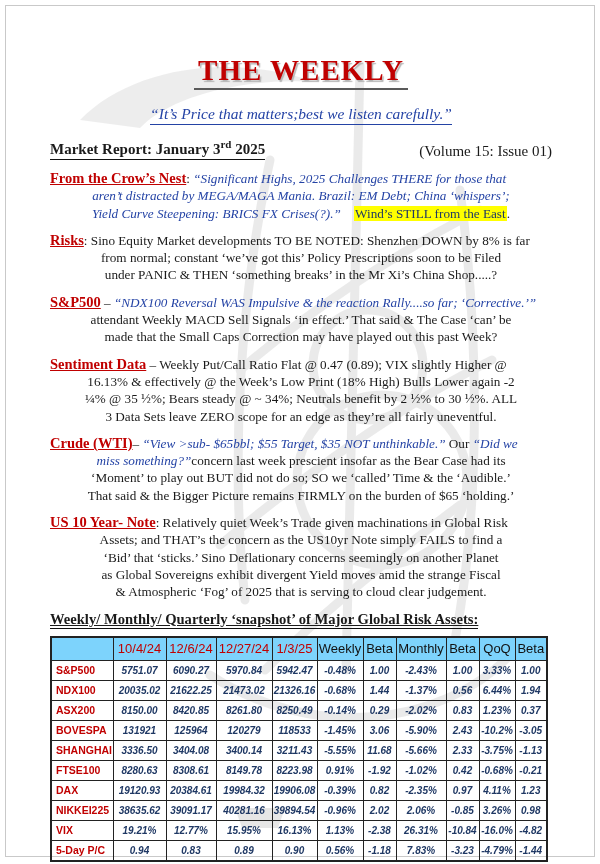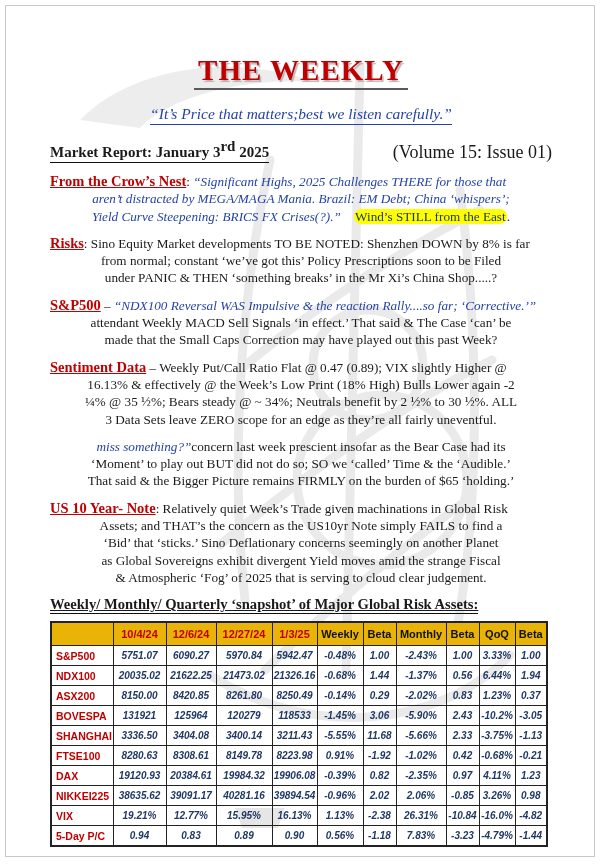--- a/index.html
+++ b/index.html
@@ -14,38 +14,38 @@
 
   .title-row{text-align:center;}
   .title{display:inline-block;font-size:29px;font-weight:bold;color:var(--red);
          letter-spacing:1px;border-bottom:2px solid #5a5a5a;padding:0 4px 1px 4px;
          text-shadow:1.5px 1.5px 1px #b5b5b5;}
   .tagline-row{text-align:center;margin-top:15px;}
   .tagline{display:inline-block;font-size:15.5px;font-weight:normal;font-style:italic;color:var(--blue);
            border-bottom:1.5px solid var(--blue);padding-bottom:1px;}
   .report-row{display:flex;justify-content:space-between;align-items:flex-end;margin-top:13px;}
   .report-title{font-size:15px;font-weight:bold;border-bottom:1.6px solid #111;padding-bottom:1px;}
-  .report-title sup{font-size:15px;}
-  .volume{font-size:18px;}
+  .report-title sup{font-size:11px;}
+  .volume{font-size:15px;}
 
   .sec{margin-top:10px;font-size:13.2px;line-height:17.3px;}
   .ln{text-align:center;white-space:nowrap;}
   .ln.first{text-align:left;}
   .sg-h{color:var(--red);font-weight:bold;text-decoration:underline;font-size:14.5px;}
   .sg-p{color:var(--ink);}
   .sg-b{color:var(--blue);font-weight:normal;font-style:italic;}
-  .sg-y{color:var(--navy);background:var(--hl);padding:0 1px;border-radius:7px;}
+  .sg-y{color:var(--navy);background:var(--hl);padding:0 1px;}
 
   .snap-row{margin-top:9px;text-decoration:underline;}
   .snap-head{font-size:14.6px;font-weight:bold;border-bottom:1.6px solid #111;padding-bottom:1px;}
 
   table.risk{border-collapse:collapse;table-layout:fixed;width:496px;margin-top:8px;
              font-family:"Liberation Sans", sans-serif;border:2px solid #222;}
   table.risk th,table.risk td{border:1px solid #222;overflow:hidden;white-space:nowrap;}
-  table.risk thead th{font-size:11px;font-weight:bold;color:#111;height:20px;text-align:center;background:#eab308;}
+  table.risk thead th{font-size:13px;font-weight:normal;color:#111;height:20px;text-align:center;background:#7dd3fc;}
   table.risk thead th.date{color:var(--red);}
   table.risk td{height:17px;}
   td.rowlabel{color:var(--red);font-weight:bold;font-size:10.5px;text-align:left;padding-left:4px;
               font-style:normal;}
   td.num{color:var(--navy);font-weight:bold;font-style:italic;font-size:10px;text-align:center;}
 </style>
 </head>
 <body>
 
 <div class="page">
@@ -97,20 +97,21 @@
           <div class="ln"><span class="sg-p">attendant Weekly MACD Sell Signals ‘in effect.’ That said &amp; The Case ‘can’ be</span></div>
           <div class="ln"><span class="sg-p">made that the Small Caps Correction may have played out this past Week?</span></div>
         </div>
         <div class="sec">
           <div class="ln first"><span class="sg-h">Sentiment Data</span><span class="sg-p"> – Weekly Put/Call Ratio Flat @ 0.47 (0.89); VIX slightly Higher @</span></div>
           <div class="ln"><span class="sg-p">16.13% &amp; effectively @ the Week’s Low Print (18% High) Bulls Lower again -2</span></div>
           <div class="ln"><span class="sg-p">¼% @ 35 ½%; Bears steady @ ~ 34%; Neutrals benefit by 2 ½% to 30 ½%. ALL</span></div>
           <div class="ln"><span class="sg-p">3 Data Sets leave ZERO scope for an edge as they’re all fairly uneventful.</span></div>
         </div>
         <div class="sec">
+          <div class="ln first"><span class="sg-h">Crude (WTI)</span><span class="sg-p">– </span><span class="sg-b">“View &gt;sub- $65bbl; $55 Target, $35 NOT unthinkable.”</span><span class="sg-p"> Our </span><span class="sg-b">“Did we</span></div>
           <div class="ln"><span class="sg-b">miss something?”</span><span class="sg-p">concern last week prescient insofar as the Bear Case had its</span></div>
           <div class="ln"><span class="sg-p">‘Moment’ to play out BUT did not do so; SO we ‘called’ Time &amp; the ‘Audible.’</span></div>
           <div class="ln"><span class="sg-p">That said &amp; the Bigger Picture remains FIRMLY on the burden of $65 ‘holding.’</span></div>
         </div>
         <div class="sec">
           <div class="ln first"><span class="sg-h">US 10 Year- Note</span><span class="sg-p">: Relatively quiet Week’s Trade given machinations in Global Risk</span></div>
           <div class="ln"><span class="sg-p">Assets; and THAT’s the concern as the US10yr Note simply FAILS to find a</span></div>
           <div class="ln"><span class="sg-p">‘Bid’ that ‘sticks.’ Sino Deflationary concerns seemingly on another Planet</span></div>
           <div class="ln"><span class="sg-p">as Global Sovereigns exhibit divergent Yield moves amid the strange Fiscal</span></div>
           <div class="ln"><span class="sg-p">&amp; Atmospheric ‘Fog’ of 2025 that is serving to cloud clear judgement.</span></div>

